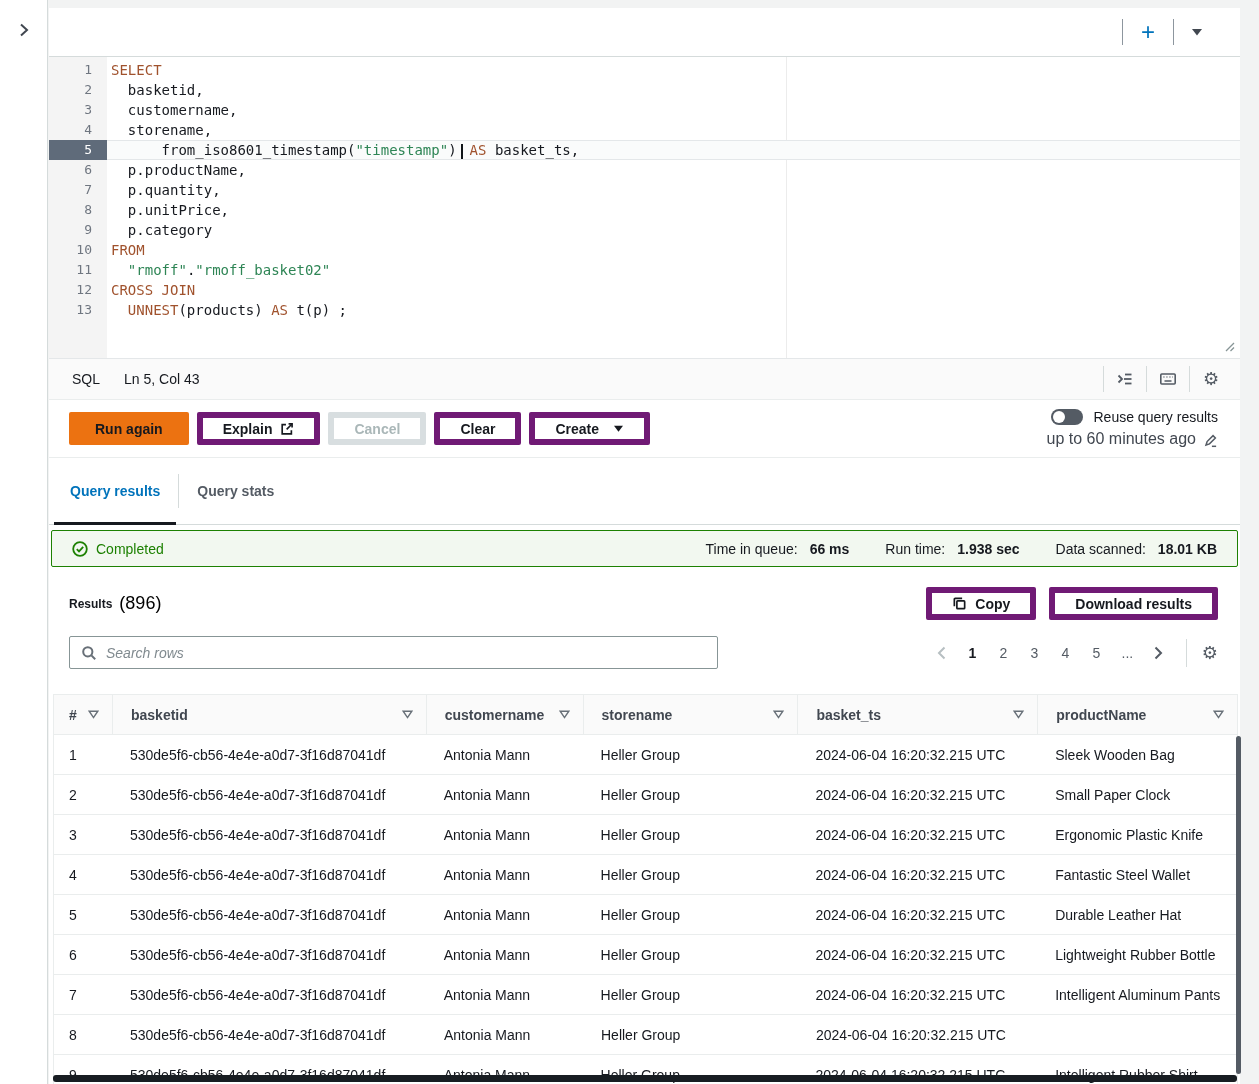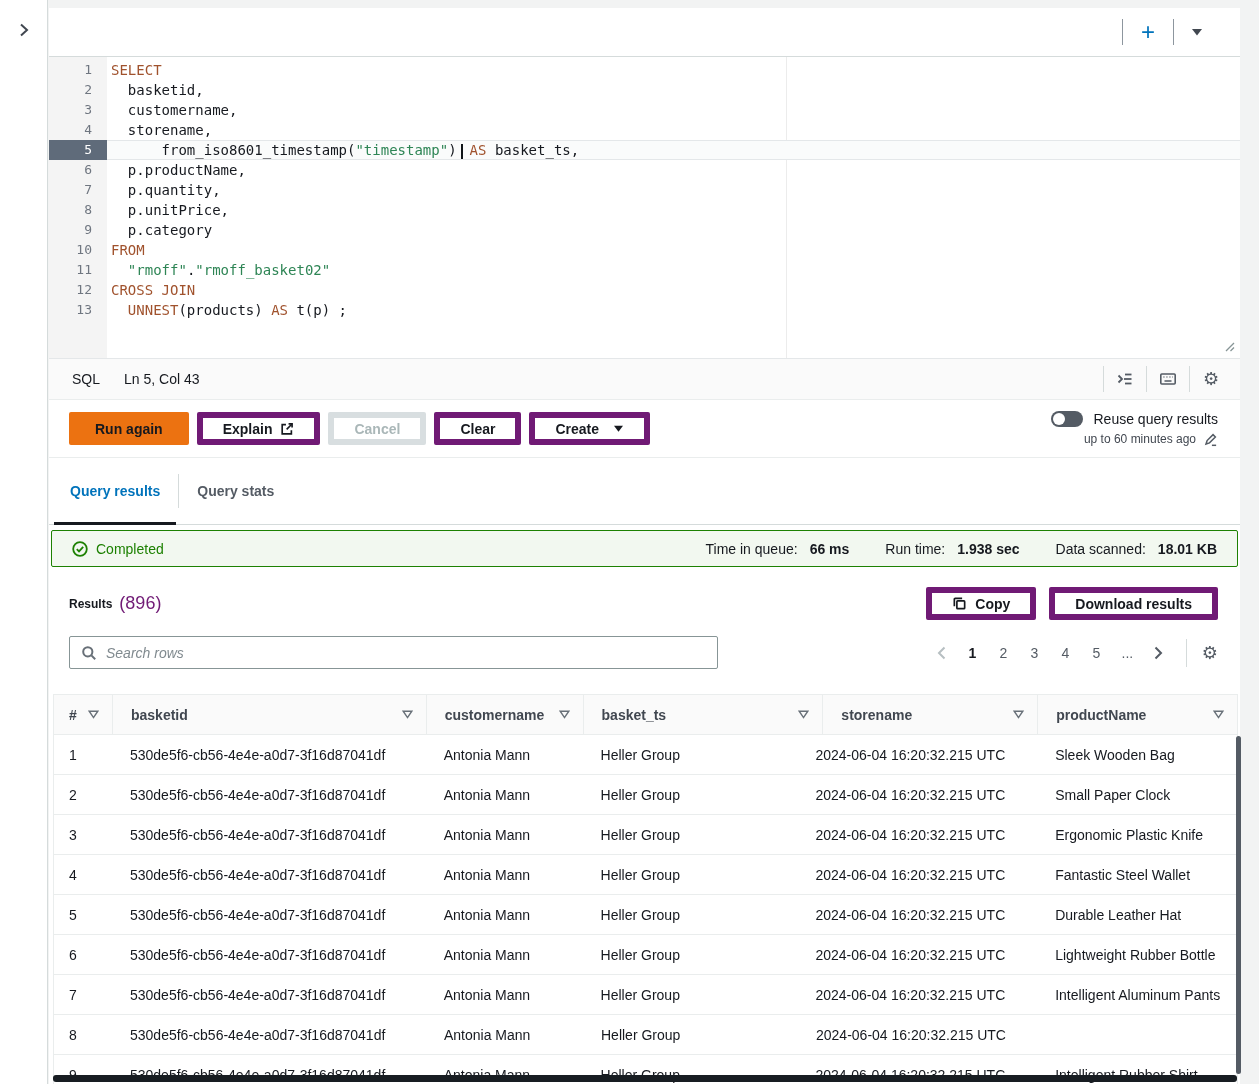--- a/index.html
+++ b/index.html
@@ -52,42 +52,42 @@
   .actions { height: 58px; display: flex; align-items: center; padding: 0 22px 0 20px; gap: 8px; border-bottom: 1px solid #eaeded; }
   .btn { height: 33px; padding: 0 20px; border: 6px solid #701a75; background: #fff; border-radius: 2px;
          font-weight: 700; font-size: 14px; color: #16191f; display: inline-flex; align-items: center; gap: 8px;
          cursor: pointer; font-family: inherit; white-space: nowrap; }
   .btn.primary { background: #ec7211; border-color: #ec7211; }
   .btn.disabled { border-color: #d8dee0; color: #aab7b8; cursor: default; }
   .reuse { margin-left: auto; display: flex; flex-direction: column; align-items: flex-end; gap: 5px; }
   .reuse-top { display: flex; align-items: center; gap: 10px; font-size: 14px; }
   .toggle { width: 32px; height: 16px; border-radius: 8px; background: #545b64; position: relative; cursor: pointer; border: none; }
   .toggle::after { content: ""; position: absolute; left: 2px; top: 2px; width: 12px; height: 12px; border-radius: 50%; background: #fff; }
-  .reuse-sub { display: flex; align-items: center; gap: 7px; font-size: 12px; color: #414750; }
+  .reuse-sub { display: flex; align-items: flex-end; gap: 7px; font-size: 16px; color: #414750; }
 
   
   .tabs-row { height: 67px; display: flex; align-items: center; border-bottom: 1px solid #d5dbdb; padding-left: 5px; }
   .rtab { height: 100%; display: flex; align-items: center; padding: 0 16px; font-weight: 700; font-size: 14px;
           color: #545b64; position: relative; cursor: pointer; background: none; border: none; font-family: inherit; }
   .rtab.active { color: #0073bb; }
   .rtab.active::after { content: ""; position: absolute; left: 0; right: 0; bottom: -1px; height: 3px; background: #16191f; }
   .tab-div { width: 1px; height: 34px; background: #d5dbdb; margin: 0 2px; }
 
   
   .banner { margin: 5px 2px 0 2px; height: 37px; border: 1px solid #1d8102; border-radius: 2px; background: #f2f8f0;
             display: flex; align-items: center; padding: 0 20px; }
   .banner-left { display: flex; align-items: center; gap: 8px; color: #1d8102; font-size: 14px; }
   .banner-stats { margin-left: auto; display: flex; gap: 36px; font-size: 14px; }
   .stat { display: flex; gap: 12px; align-items: center; }
   .stat-value { font-weight: 700; }
 
   
   .results-header { margin: 20px 22px 0 20px; display: flex; align-items: center; }
   .rtitle { font-size: 12px; font-weight: 700; }
-  .rcount { font-size: 18px; color: #701a75; font-weight: 400; margin-left: 7px; }
+  .rcount { font-size: 18px; color: #000000; font-weight: 400; margin-left: 7px; }
   .rh-buttons { margin-left: auto; display: flex; gap: 13px; }
 
   
   .toolbar { margin: 16px 22px 0 20px; display: flex; align-items: center; }
   .search { width: 649px; height: 33px; border: 1px solid #879596; border-radius: 2px; display: flex; align-items: center;
             padding: 0 11px; gap: 9px; background: #fff; }
   .search input { border: none; outline: none; flex: 1; font-size: 14px; font-family: inherit; color: #16191f; background: none; }
   .search input::placeholder { color: #808a8f; font-style: italic; }
   .pagination { margin-left: auto; display: flex; align-items: center; gap: 6px; font-size: 14px; }
   .page-btn { min-width: 25px; height: 26px; display: inline-flex; align-items: center; justify-content: center;
@@ -388,36 +388,36 @@
             </span>
           </div>
           <div class="th" style="width: 157px;">
             <span>customername</span>
             <span class="fcaret">
               <svg width="11" height="9" viewBox="0 0 11 9" fill="none" stroke="#687078" stroke-width="1.4">
                 <path d="M1.2 1.2h8.6L5.5 7.6z"></path>
               </svg>
             </span>
           </div>
+          <div class="th" style="width: 215px;">
+            <span>storename</span>
+            <span class="fcaret">
+              <svg width="11" height="9" viewBox="0 0 11 9" fill="none" stroke="#687078" stroke-width="1.4">
+                <path d="M1.2 1.2h8.6L5.5 7.6z"></path>
+              </svg>
+            </span>
+          </div>
           <div class="th" style="width: 240px;">
             <span>basket_ts</span>
             <span class="fcaret">
               <svg width="11" height="9" viewBox="0 0 11 9" fill="none" stroke="#687078" stroke-width="1.4">
                 <path d="M1.2 1.2h8.6L5.5 7.6z"></path>
               </svg>
             </span>
           </div>
-          <div class="th" style="width: 215px;">
-            <span>storename</span>
-            <span class="fcaret">
-              <svg width="11" height="9" viewBox="0 0 11 9" fill="none" stroke="#687078" stroke-width="1.4">
-                <path d="M1.2 1.2h8.6L5.5 7.6z"></path>
-              </svg>
-            </span>
-          </div>
           <div class="th" style="width: 200px; justify-content: center;">
             <span>productName</span>
             <span class="fcaret">
               <svg width="11" height="9" viewBox="0 0 11 9" fill="none" stroke="#687078" stroke-width="1.4">
                 <path d="M1.2 1.2h8.6L5.5 7.6z"></path>
               </svg>
             </span>
           </div>
         </div>
       <div>

